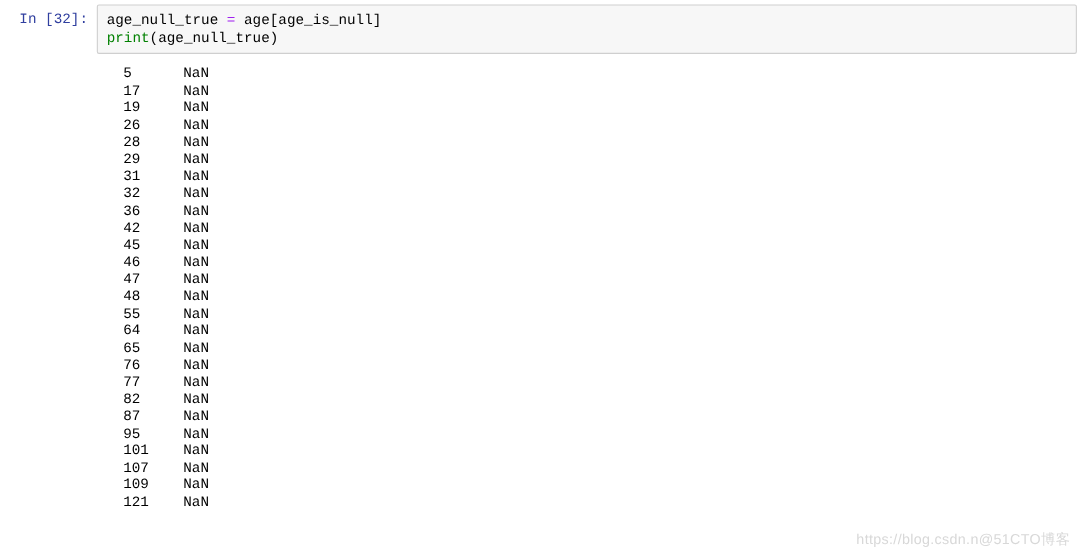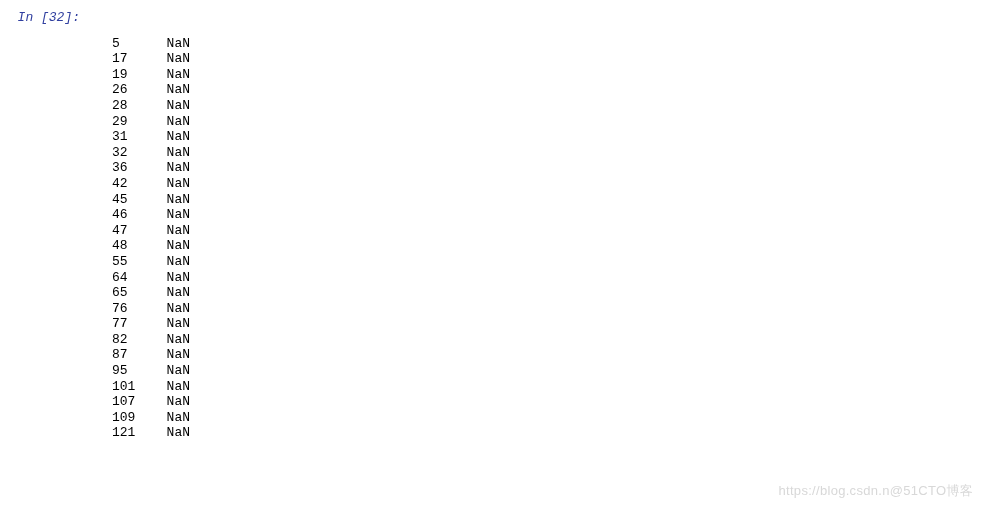--- a/index.html
+++ b/index.html
@@ -20,21 +20,20 @@
     width: 88px;
     flex: 0 0 88px;
     text-align: right;
     padding: 6px 8px 0 0;
     font-family: "Courier New", monospace;
     font-size: 13px;
     box-sizing: border-box;
   }
   .prompt-in {
     color: #303F9F;
-    font-style: italic;
   }
   .input-area {
     flex: 1;
     background: #f7f7f7;
     border: 1px solid #cfcfcf;
     border-radius: 2px;
     padding: 6px 8px;
     font-family: "SimSun", "宋体", "Courier New", monospace;
     font-size: 13px;
     white-space: pre;
@@ -69,20 +68,22 @@
     letter-spacing: 0.3px;
     pointer-events: none;
     margin-left: 25px;
   }
 </style>
 </head>
 <body>
 
 <div class="cell">
   <div class="prompt prompt-in">In [32]:</div>
+  <div class="input-area"><span class="kw-var">age_null_true </span><span class="kw-op">=</span><span class="kw-var"> age[age_is_null]</span>
+<span class="kw-fn">print</span><span class="kw-par">(</span><span class="kw-var">age_null_true</span><span class="kw-par">)</span></div>
 </div>
 
 <div class="output-row">
   <div class="output-spacer"></div>
   <div class="output-area" id="output-area">5      NaN
 17     NaN
 19     NaN
 26     NaN
 28     NaN
 29     NaN

